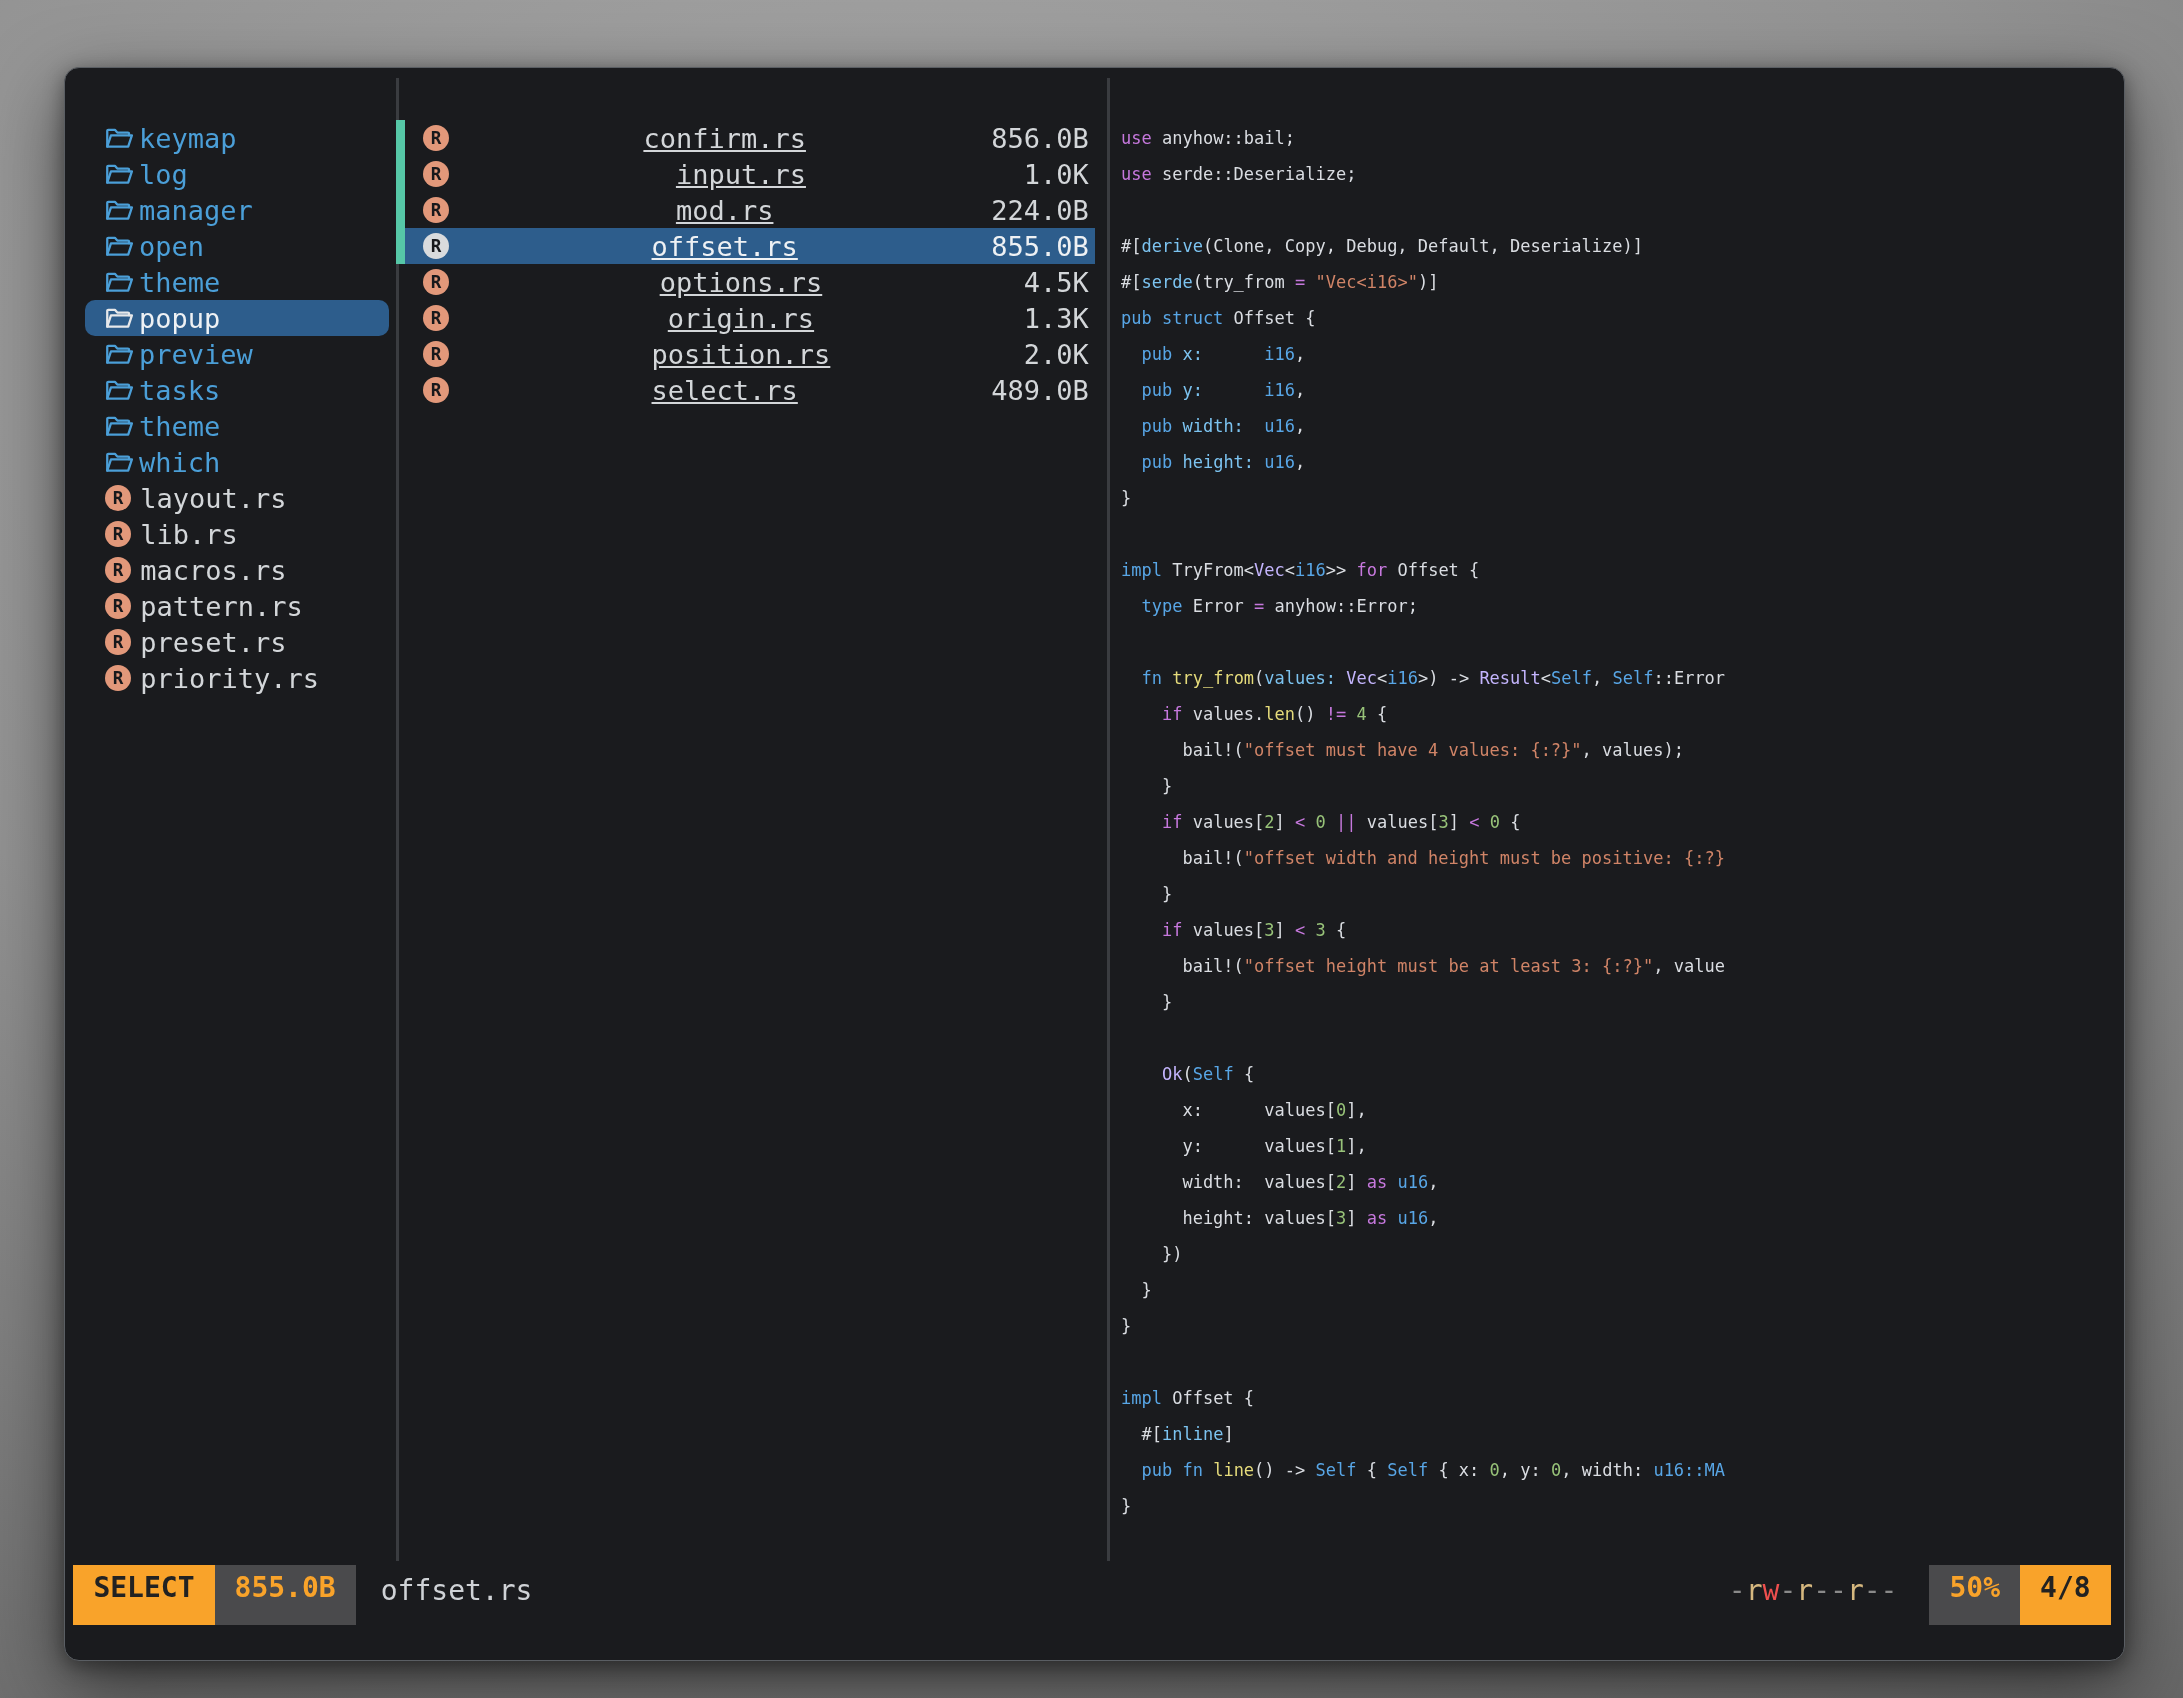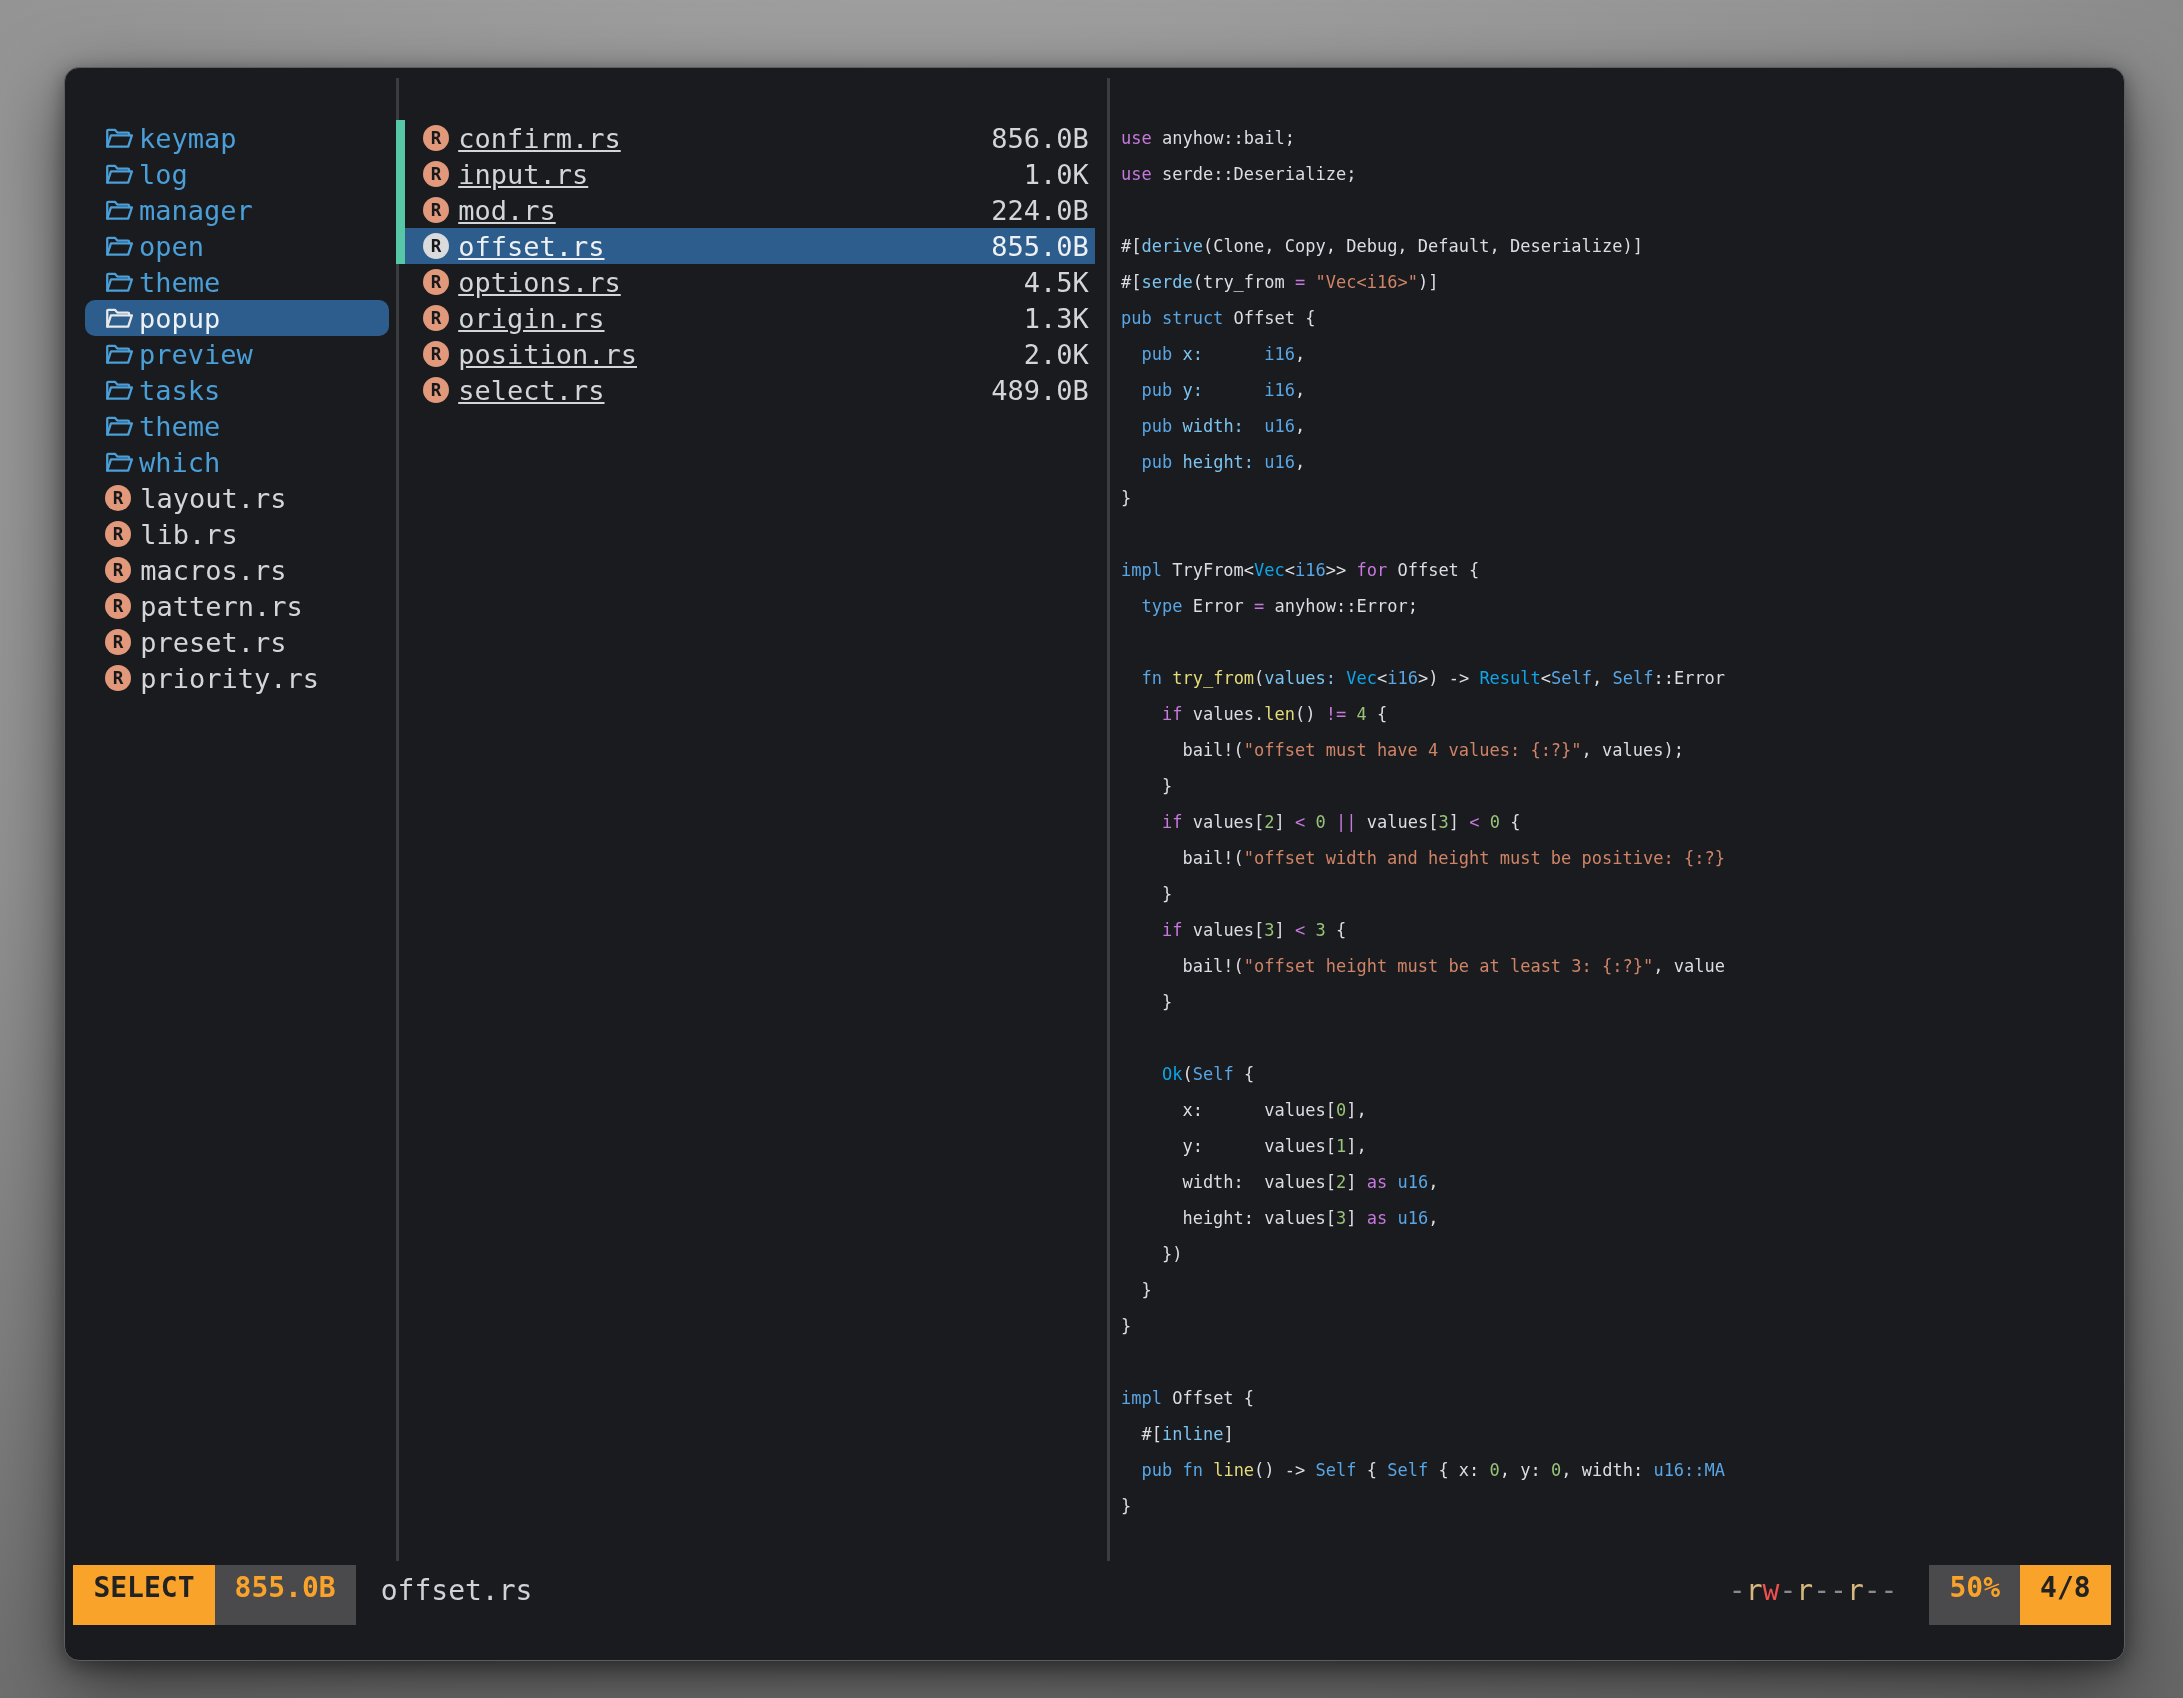--- a/index.html
+++ b/index.html
@@ -10,21 +10,21 @@
     background:#1a1b1e;border:1.7px solid #5a5e63;border-radius:15px;
     box-shadow:0 25px 76px rgba(0,0,0,.55), 0 5px 20px rgba(0,0,0,.4);
     overflow:hidden;box-sizing:border-box;}
 
   .vdiv{position:absolute;top:10px;height:1483px;width:2.5px;background:#3a3c40;}
   .vdiv.d1{left:331px}
   .vdiv.d2{left:1042px}
 
   
   .row{height:36px;display:flex;align-items:center;white-space:pre;
-    font-size:27px;color:#d3d6d9;position:relative;box-sizing:border-box;}
+    font-size:27px;color:#d3d6d9;position:relative;box-sizing:border-box;text-align:center;}
 
   
   .pane-side{position:absolute;left:20px;top:52px;width:311px;}
   .pane-side .row{padding-left:20px;margin-right:6.7px;}
   .pane-side .row .label{color:#4b9fd8;}
   .pane-side .row.is-file .label{color:#d3d6d9;}
   .pane-side .row.sel{background:#2d5d8c;border-radius:10px;}
   .pane-side .row.sel .label{color:#eef1f4;}
 
   .ficon{display:inline-flex;width:34px;color:#4b9fd8;align-items:center;}
@@ -45,21 +45,21 @@
   .pane-files .name{flex:1;color:#d3d6d9;overflow:hidden;text-decoration:underline;}
   .pane-files .size{color:#d3d6d9;padding-right:6.7px;}
   .pane-files .row.sel .name,.pane-files .row.sel .size{color:#eef1f4;}
 
   
   .pane-code{position:absolute;left:1056px;top:52px;width:988px;height:1452px;overflow:hidden;}
   .code-line{height:36px;line-height:36px;font-size:17px;white-space:pre;color:#dadde2;}
   .tok-kw{color:#c678dd}
   .tok-b{color:#58a6e6}
   .tok-c{color:#7cc3f0}
-  .tok-t{color:#0ea5e9}
+  .tok-t{color:#c4b5fd}
   .tok-y{color:#e5db7b}
   .tok-g{color:#98c379}
   .tok-s{color:#d08467}
   .tok-pl{color:#dadde2}
 
   
   .statusbar{position:absolute;left:8.4px;right:13.4px;top:1500px;height:45px;
     display:flex;align-items:center;font-size:28px;}
   .badge{height:60px;line-height:45px;padding:0 20px;font-weight:bold;margin-top:8px;}
   .badge.mode{background:#f9a32a;color:#222222;}

